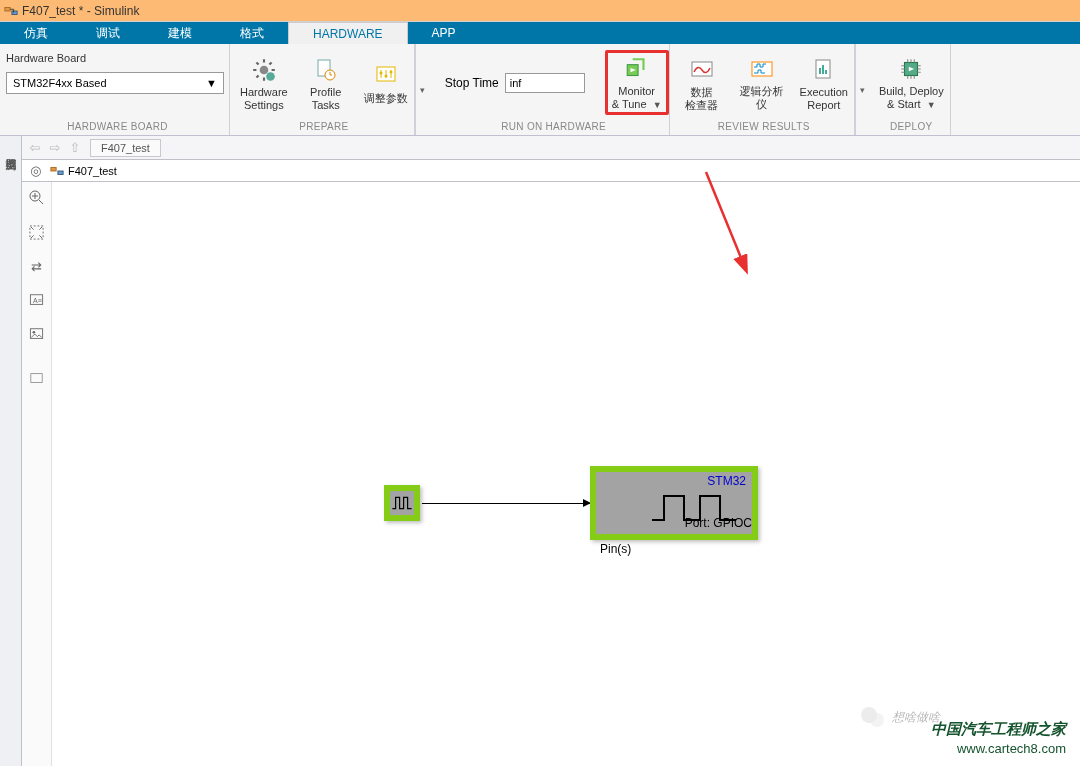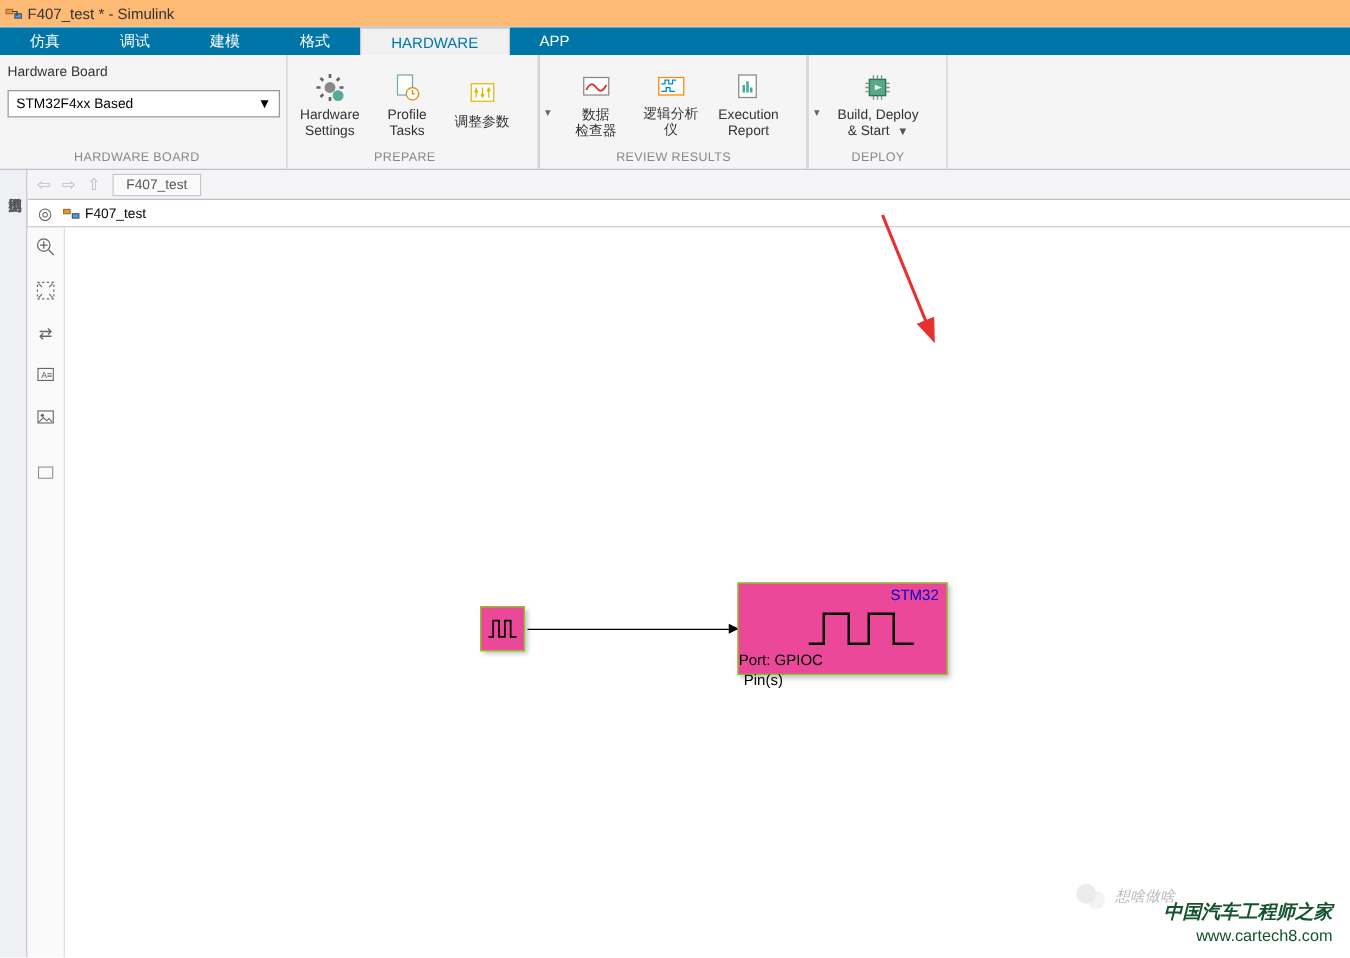--- a/index.html
+++ b/index.html
@@ -3,21 +3,21 @@
 <meta charset="utf-8">
 <style>
 * { box-sizing: border-box; margin: 0; padding: 0; font-family: "Microsoft YaHei", Arial, sans-serif; }
 body { width: 1080px; height: 766px; background: #fff; overflow: hidden; font-size: 12px; position: relative; }
 .titlebar { height: 22px; background: #fdba74; border-bottom: 1px solid #d0d0d0; display: flex; align-items: center; padding-left: 4px; color: #333; font-size: 12px; }
 .titlebar-icon { width: 14px; height: 14px; margin-right: 4px; }
 .menutabs { height: 22px; background: #0076a8; display: flex; align-items: stretch; }
 .menutab { color: #fff; padding: 0 24px; display: flex; align-items: center; font-size: 12px; cursor: pointer; }
 .menutab.active { background: #f0f0f0; color: #0076a8; border-top: 1px solid #ccc; border-left: 1px solid #ccc; border-right: 1px solid #ccc; }
 .ribbon { height: 92px; background: #f5f5f5; border-bottom: 1px solid #c0c0d0; display: flex; }
-.ribbon-group { display: flex; flex-direction: column; border-right: 1px solid #d0d0d8; padding: 2px 16px 0 4px; }
+.ribbon-group { display: flex; flex-direction: column; border-right: 1px solid #d0d0d8; padding: 2px 0 0 4px; }
 .ribbon-group-content { flex: 1; display: flex; align-items: center; gap: 4px; }
 .ribbon-group-label { text-align: center; font-size: 10px; color: #888; padding: 2px 0 3px 0; letter-spacing: 0.3px; }
 .hwboard-col { width: 230px; padding-left: 6px; }
 .hwboard-label { font-size: 11px; color: #333; margin-top: 6px; margin-bottom: 4px; }
 .hwboard-select { width: 218px; height: 22px; border: 1px solid #999; background: #fff; display: flex; align-items: center; justify-content: space-between; padding: 0 6px; font-size: 11px; }
 .ribbon-btn { display: flex; flex-direction: column; align-items: center; justify-content: flex-start; padding: 4px 6px 2px 6px; min-width: 56px; cursor: pointer; }
 .ribbon-btn .icon { width: 28px; height: 28px; margin-bottom: 2px; display: flex; align-items: center; justify-content: center; }
 .ribbon-btn .label { font-size: 11px; color: #333; text-align: center; line-height: 13px; }
 .ribbon-btn.highlighted { border: 3px solid #e83030; border-radius: 2px; padding: 2px 4px 0 4px; }
 .stoptime-row { display: flex; align-items: center; gap: 6px; margin-left: 6px; }
@@ -31,26 +31,26 @@
 .breadcrumb-bar { height: 24px; background: #f5f5f7; border-bottom: 1px solid #c0c0c8; display: flex; align-items: center; padding-left: 4px; gap: 6px; }
 .nav-arrows { display: flex; gap: 2px; align-items: center; }
 .nav-arrow { width: 18px; height: 18px; display: flex; align-items: center; justify-content: center; color: #bbb; font-size: 13px; }
 .breadcrumb-item { border: 1px solid #c8c8d0; height: 18px; padding: 0 10px; display: flex; align-items: center; font-size: 11px; color: #555; background: #fafafa; }
 .model-header { height: 22px; border-bottom: 1px solid #c0c0c8; display: flex; align-items: center; padding-left: 4px; gap: 4px; font-size: 11px; }
 .model-header .icon { width: 14px; height: 14px; }
 .canvas-body { flex: 1; display: flex; }
 .canvas-toolbar { width: 30px; background: #fafafa; border-right: 1px solid #e0e0e4; display: flex; flex-direction: column; align-items: center; padding-top: 6px; gap: 14px; }
 .tool-btn { width: 20px; height: 20px; display: flex; align-items: center; justify-content: center; color: #666; font-size: 13px; cursor: pointer; }
 .canvas { flex: 1; background: #fff; position: relative; }
-.block { position: absolute; border: 1px solid #84cc16; background: #ec4899; box-shadow: 2px 2px 4px rgba(0,0,0,0.25); }
+.block { position: absolute; border: 6px solid #84cc16; background: #a3a3a3; box-shadow: 2px 2px 4px rgba(0,0,0,0.25); }
 .src-block { left: 332px; top: 303px; width: 36px; height: 36px; display:flex; align-items:center; justify-content:center; }
 .sink-block { left: 538px; top: 284px; width: 168px; height: 74px; }
 .sink-title { position: absolute; top: 2px; right: 6px; color: #0000cc; font-size: 12px; }
 .sink-pins { position: absolute; left: 4px; top: 30px; font-size: 12px; margin-top: 40px; }
-.sink-port { position: absolute; bottom: 4px; left: 0; right: 0; text-align: left; font-size: 12px; }
+.sink-port { position: absolute; bottom: 4px; left: 0; right: 0; text-align: right; font-size: 12px; }
 .sink-wave { position: absolute; left: 54px; top: 18px; }
 .wire { position: absolute; top: 321px; left: 370px; width: 168px; height: 1px; background: #000; }
 .wire::after { content: ''; position: absolute; right: -1px; top: -4px; border-left: 8px solid #000; border-top: 4px solid transparent; border-bottom: 4px solid transparent; }
 .red-arrow { position: absolute; pointer-events: none; }
 .watermark { position: absolute; right: 14px; bottom: 10px; text-align: right; color: #14532d; font-size: 13px; }
 .watermark .zh { font-style: italic; font-weight: bold; font-size: 15px; margin-bottom: 2px; }
 .wechat-badge { position: absolute; right: 140px; bottom: 38px; display:flex; align-items:center; gap:6px; opacity:0.6; }
 </style>
 </head>
 <body>
@@ -122,20 +122,40 @@
               <circle cx="17" cy="8" r="1.5" fill="#e5b800"></circle>
             </svg>
         </span>
         <span class="label">调整参数</span>
       </div>
     </div>
     <div class="ribbon-group-label">PREPARE</div>
   </div>
   <div class="dropdown-side">▾</div>
 
+  <div class="ribbon-group" style="padding-left:10px;">
+    <div class="ribbon-group-content">
+      <div class="stoptime-row">
+        <span>Stop Time</span>
+        <input type="text" value="inf" style="">
+      </div>
+      <div class="ribbon-btn highlighted" style="margin-left:16px;">
+        <span class="icon">
+          <svg viewBox="0 0 24 24" width="26" height="26">
+              <rect x="3" y="8" width="10" height="10" fill="#7c5" stroke="#494"></rect>
+              <path d="M8 3 L18 3 L18 13" stroke="#7c5" stroke-width="2" fill="none"></path>
+              <path d="M6 11 L11 13 L6 15 Z" fill="#fff"></path>
+            </svg>
+        </span>
+        <span class="label" style="white-space:pre-line;"><span>Monitor
+&amp; Tune</span> <span class="dropdown-arrow">▼</span></span>
+      </div>
+    </div>
+    <div class="ribbon-group-label">RUN ON HARDWARE</div>
+  </div>
 
   <div class="ribbon-group">
     <div class="ribbon-group-content">
       <div class="ribbon-btn">
         <span class="icon">
           <svg viewBox="0 0 24 24" width="24" height="24">
               <rect x="2" y="4" width="20" height="14" fill="#fff" stroke="#888"></rect>
               <path d="M4 14 Q8 6 12 12 T20 10" stroke="#d33" fill="none" stroke-width="1.5"></path>
             </svg>
         </span>

